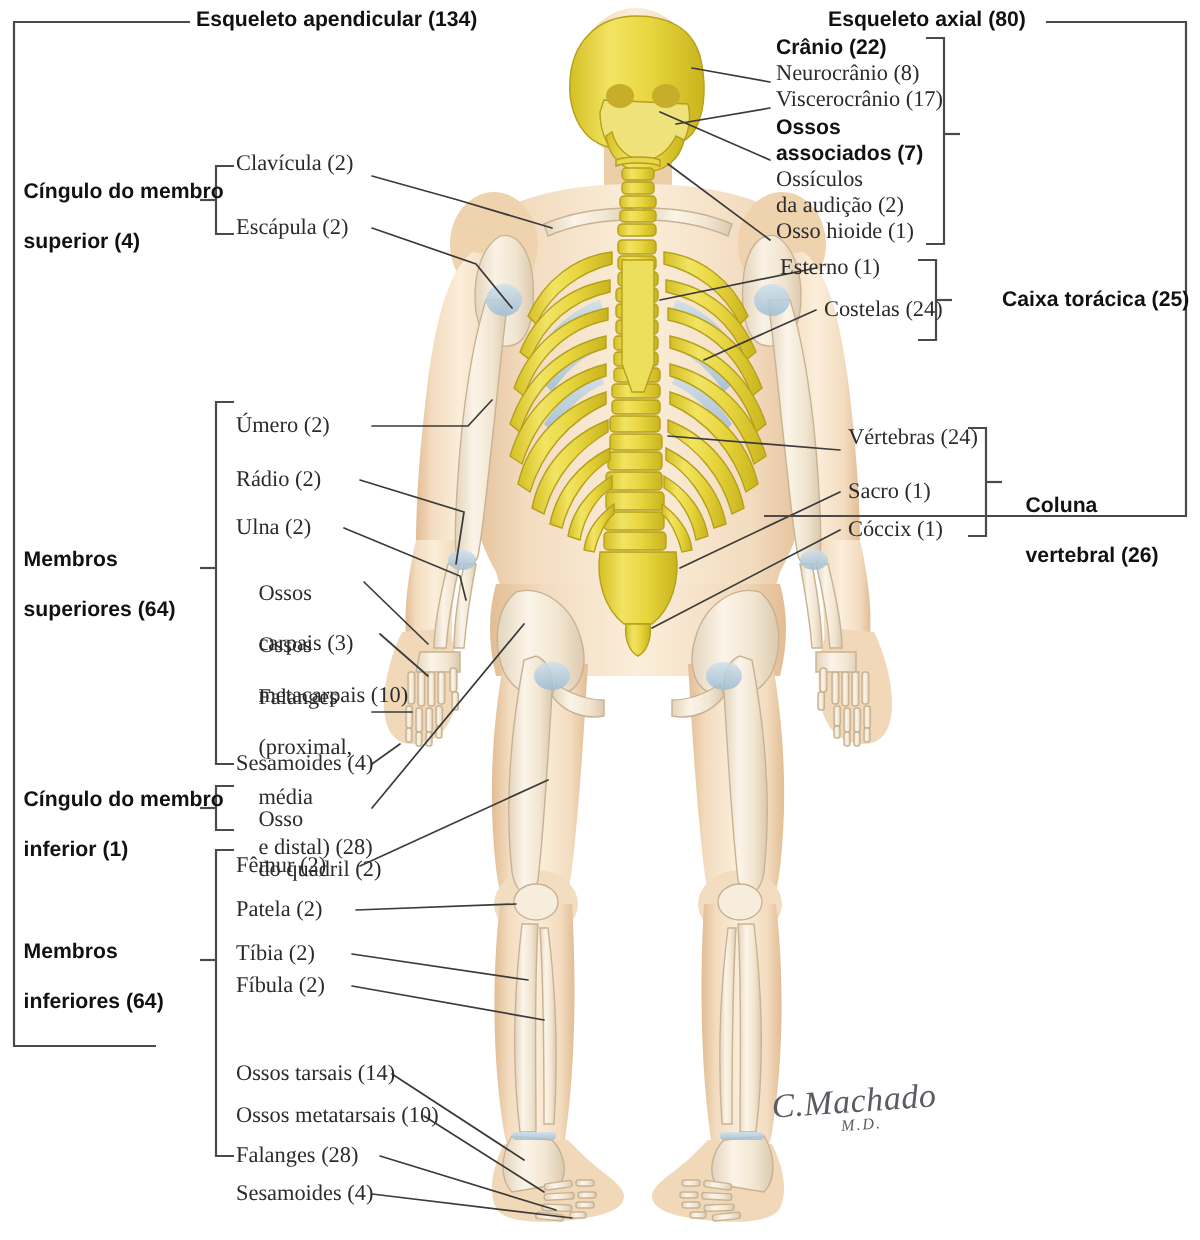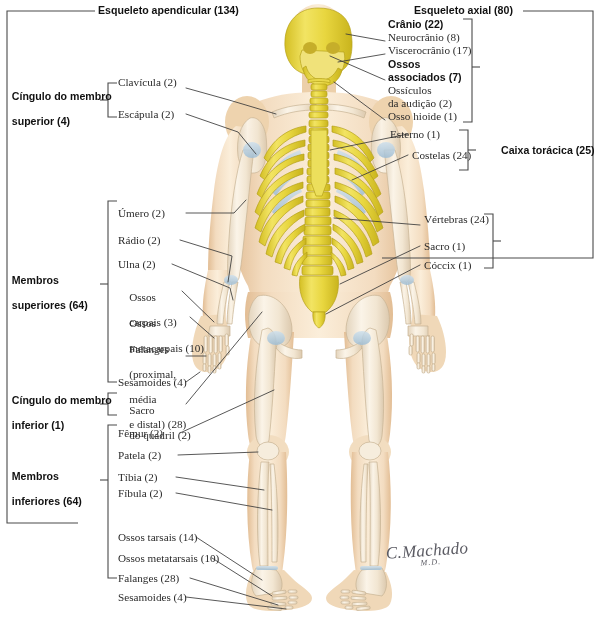--- a/index.html
+++ b/index.html
@@ -389,21 +389,21 @@
   </div>
   <div class="lbl" style="left:118px;top:330px;">
     <span>Falanges</span><br>
     <span>(proximal,</span><br>
     <span>média</span><br>
     <span>e distal) (28)</span>
   </div>
   <div class="lbl" style="left:118px;top:376px;">Sesamoides (4)</div>
 
   <div class="lbl" style="left:118px;top:391px;">
-    <span>Sacro</span><br>
+    <span>Osso</span><br>
     <span>do quadril (2)</span>
   </div>
 
   <div class="lbl" style="left:118px;top:427px;">Fêmur (2)</div>
   <div class="lbl" style="left:118px;top:449px;">Patela (2)</div>
   <div class="lbl" style="left:118px;top:471px;">Tíbia (2)</div>
   <div class="lbl" style="left:118px;top:487px;">Fíbula (2)</div>
   <div class="lbl" style="left:118px;top:531px;">Ossos tarsais (14)</div>
   <div class="lbl" style="left:118px;top:552px;">Ossos metatarsais (10)</div>
   <div class="lbl" style="left:118px;top:572px;">Falanges (28)</div>
@@ -419,19 +419,23 @@
   <div class="lbl" style="left:388px;top:110px;">Osso hioide (1)</div>
 
   <div class="lbl" style="left:390px;top:128px;">Esterno (1)</div>
   <div class="lbl" style="left:412px;top:149px;">Costelas (24)</div>
 
   <div class="lbl" style="left:424px;top:213px;">Vértebras (24)</div>
   <div class="lbl" style="left:424px;top:240px;">Sacro (1)</div>
   <div class="lbl" style="left:424px;top:259px;">Cóccix (1)</div>
 
   <div class="lbl b" style="left:477px;top:144px;margin-left:24px;">Caixa torácica (25)</div>
+  <div class="lbl b" style="left:501px;top:234px;">
+    <span>Coluna</span><br>
+    <span>vertebral (26)</span>
+  </div>
 
   <div class="sig" style="left:386px;top:541px;">
     <span>C.Machado</span>
     <small>M.D.</small>
   </div>
 
 </div>
 
 </body></html>

